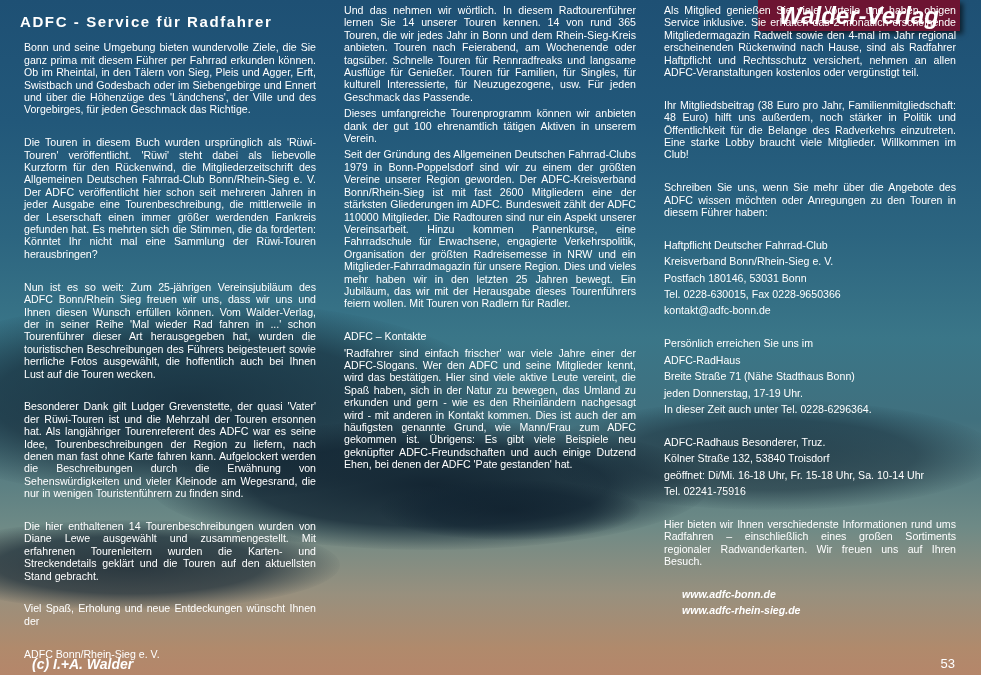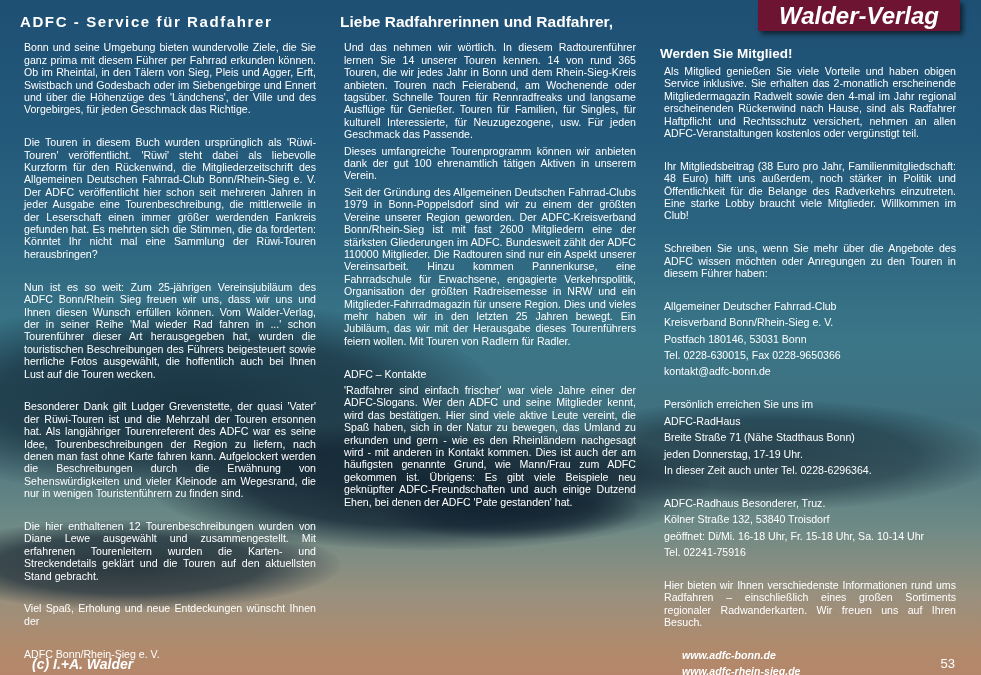--- a/index.html
+++ b/index.html
@@ -50,47 +50,45 @@
 <div class="col col-left">
   <div class="h-left">ADFC - Service für Radfahrer</div>
   <p>Bonn und seine Umgebung bieten wundervolle Ziele, die Sie ganz prima mit diesem Führer per Fahrrad erkunden können. Ob im Rheintal, in den Tälern von Sieg, Pleis und Agger, Erft, Swistbach und Godesbach oder im Siebengebirge und Ennert und über die Höhenzüge des 'Ländchens', der Ville und des Vorgebirges, für jeden Geschmack das Richtige.</p>
   <div class="gap"></div>
   <p>Die Touren in diesem Buch wurden ursprünglich als 'Rüwi-Touren' veröffentlicht. 'Rüwi' steht dabei als liebevolle Kurzform für den Rückenwind, die Mitgliederzeitschrift des Allgemeinen Deutschen Fahrrad-Club Bonn/Rhein-Sieg e. V. Der ADFC veröffentlicht hier schon seit mehreren Jahren in jeder Ausgabe eine Tourenbeschreibung, die mittlerweile in der Leserschaft einen immer größer werdenden Fankreis gefunden hat. Es mehrten sich die Stimmen, die da forderten: Könntet Ihr nicht mal eine Sammlung der Rüwi-Touren herausbringen?</p>
   <div class="gap"></div>
   <p>Nun ist es so weit: Zum 25-jährigen Vereinsjubiläum des ADFC Bonn/Rhein Sieg freuen wir uns, dass wir uns und Ihnen diesen Wunsch erfüllen können. Vom Walder-Verlag, der in seiner Reihe 'Mal wieder Rad fahren in ...' schon Tourenführer dieser Art herausgegeben hat, wurden die touristischen Beschreibungen des Führers beigesteuert sowie herrliche Fotos ausgewählt, die hoffentlich auch bei Ihnen Lust auf die Touren wecken.</p>
   <div class="gap"></div>
   <p>Besonderer Dank gilt Ludger Grevenstette, der quasi 'Vater' der Rüwi-Touren ist und die Mehrzahl der Touren ersonnen hat. Als langjähriger Tourenreferent des ADFC war es seine Idee, Tourenbeschreibungen der Region zu liefern, nach denen man fast ohne Karte fahren kann. Aufgelockert werden die Beschreibungen durch die Erwähnung von Sehenswürdigkeiten und vieler Kleinode am Wegesrand, die nur in wenigen Touristenführern zu finden sind.</p>
   <div class="gap"></div>
-  <p>Die hier enthaltenen 12 Tourenbeschreibungen wurden von Diane Lewe ausgewählt und zusammengestellt. Mit erfahrenen Tourenleitern wurden die Karten- und Streckendetails geklärt und die Touren auf den aktuellsten Stand gebracht.</p>
+  <p>Die hier enthaltenen 14 Tourenbeschreibungen wurden von Diane Lewe ausgewählt und zusammengestellt. Mit erfahrenen Tourenleitern wurden die Karten- und Streckendetails geklärt und die Touren auf den aktuellsten Stand gebracht.</p>
   <div class="gap"></div>
   <p>Viel Spaß, Erholung und neue Entdeckungen wünscht Ihnen der</p>
   <div class="gap"></div>
   <p class="plain">ADFC Bonn/Rhein-Sieg e. V.</p>
 </div>
 
 <div class="col col-mid">
-  <div class="h-mid">Liebe Radfahrerinnen und Radfahrer,</div>
   <p>Und das nehmen wir wörtlich. In diesem Radtourenführer lernen Sie 14 unserer Touren kennen. 14 von rund 365 Touren, die wir jedes Jahr in Bonn und dem Rhein-Sieg-Kreis anbieten. Touren nach Feierabend, am Wochenende oder tagsüber. Schnelle Touren für Rennradfreaks und langsame Ausflüge für Genießer. Touren für Familien, für Singles, für kulturell Interessierte, für Neuzugezogene, usw. Für jeden Geschmack das Passende.</p>
   <p>Dieses umfangreiche Tourenprogramm können wir anbieten dank der gut 100 ehrenamtlich tätigen Aktiven in unserem Verein.</p>
   <p>Seit der Gründung des Allgemeinen Deutschen Fahrrad-Clubs 1979 in Bonn-Poppelsdorf sind wir zu einem der größten Vereine unserer Region geworden. Der ADFC-Kreisverband Bonn/Rhein-Sieg ist mit fast 2600 Mitgliedern eine der stärksten Gliederungen im ADFC. Bundesweit zählt der ADFC 110000 Mitglieder. Die Radtouren sind nur ein Aspekt unserer Vereinsarbeit. Hinzu kommen Pannenkurse, eine Fahrradschule für Erwachsene, engagierte Verkehrspolitik, Organisation der größten Radreisemesse in NRW und ein Mitglieder-Fahrradmagazin für unsere Region. Dies und vieles mehr haben wir in den letzten 25 Jahren bewegt. Ein Jubiläum, das wir mit der Herausgabe dieses Tourenführers feiern wollen. Mit Touren von Radlern für Radler.</p>
   <div class="gap"></div>
   <p class="plain">ADFC – Kontakte</p>
   <p>'Radfahrer sind einfach frischer' war viele Jahre einer der ADFC-Slogans. Wer den ADFC und seine Mitglieder kennt, wird das bestätigen. Hier sind viele aktive Leute vereint, die Spaß haben, sich in der Natur zu bewegen, das Umland zu erkunden und gern - wie es den Rheinländern nachgesagt wird - mit anderen in Kontakt kommen. Dies ist auch der am häufigsten genannte Grund, wie Mann/Frau zum ADFC gekommen ist. Übrigens: Es gibt viele Beispiele neu geknüpfter ADFC-Freundschaften und auch einige Dutzend Ehen, bei denen der ADFC 'Pate gestanden' hat.</p>
 </div>
 
 <div class="col col-right">
-  <div class="h-right first-h">Werden Sie Mitglied!</div>
   <p>Als Mitglied genießen Sie viele Vorteile und haben obigen Service inklusive. Sie erhalten das 2-monatlich erscheinende Mitgliedermagazin Radwelt sowie den 4-mal im Jahr regional erscheinenden Rückenwind nach Hause, sind als Radfahrer Haftpflicht und Rechtsschutz versichert, nehmen an allen ADFC-Veranstaltungen kostenlos oder vergünstigt teil.</p>
   <div class="gap"></div>
   <p>Ihr Mitgliedsbeitrag (38 Euro pro Jahr, Familienmitgliedschaft: 48 Euro) hilft uns außerdem, noch stärker in Politik und Öffentlichkeit für die Belange des Radverkehrs einzutreten. Eine starke Lobby braucht viele Mitglieder. Willkommen im Club!</p>
   <div class="gap"></div>
   <p>Schreiben Sie uns, wenn Sie mehr über die Angebote des ADFC wissen möchten oder Anregungen zu den Touren in diesem Führer haben:</p>
   <div class="gap"></div>
   <div>
-    <p class="plain">Allgemeiner Deutscher Fahrrad-Club</p>
+    <p class="plain">Haftpflicht Deutscher Fahrrad-Club</p>
     <p class="plain">Kreisverband Bonn/Rhein-Sieg e. V.</p>
     <p class="plain">Postfach 180146, 53031 Bonn</p>
     <p class="plain">Tel. 0228-630015, Fax 0228-9650366</p>
     <p class="plain">kontakt@adfc-bonn.de</p>
   </div>
   <div class="gap"></div>
   <div>
     <p class="plain">Persönlich erreichen Sie uns im</p>
     <p class="plain">ADFC-RadHaus</p>
     <p class="plain">Breite Straße 71 (Nähe Stadthaus Bonn)</p>

